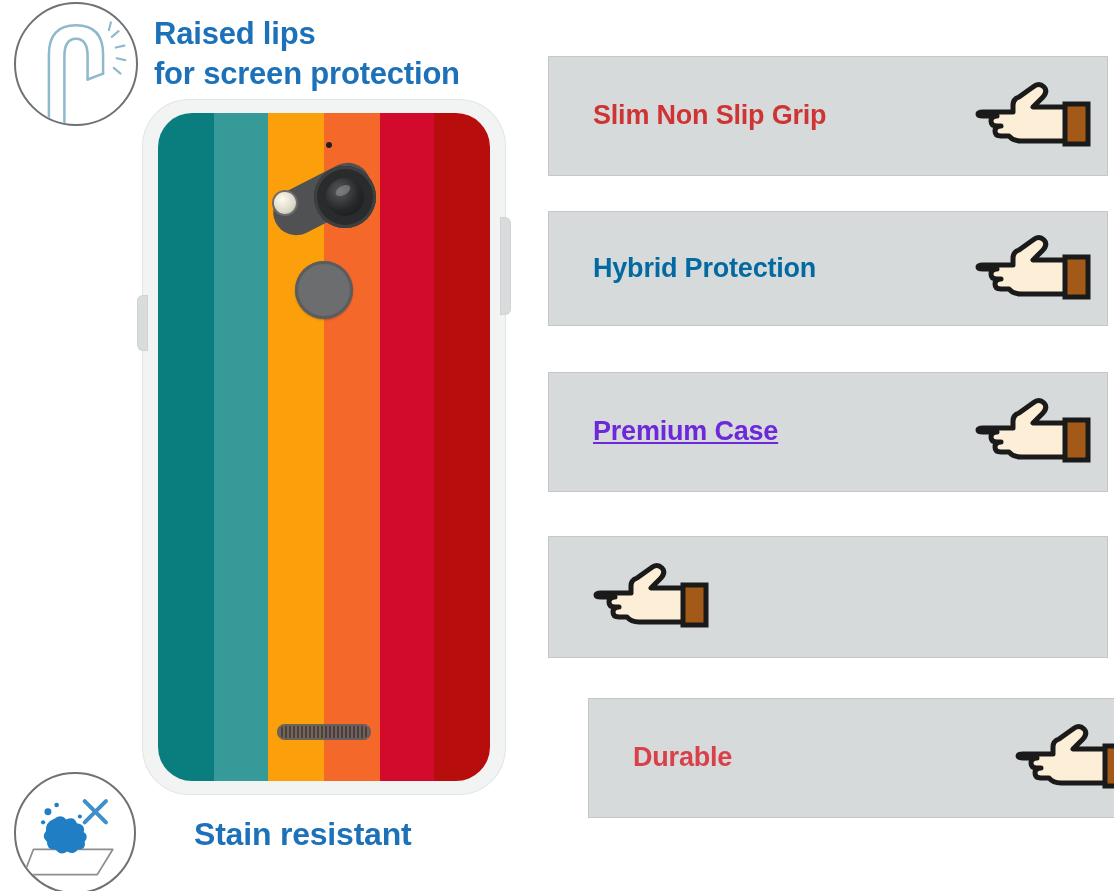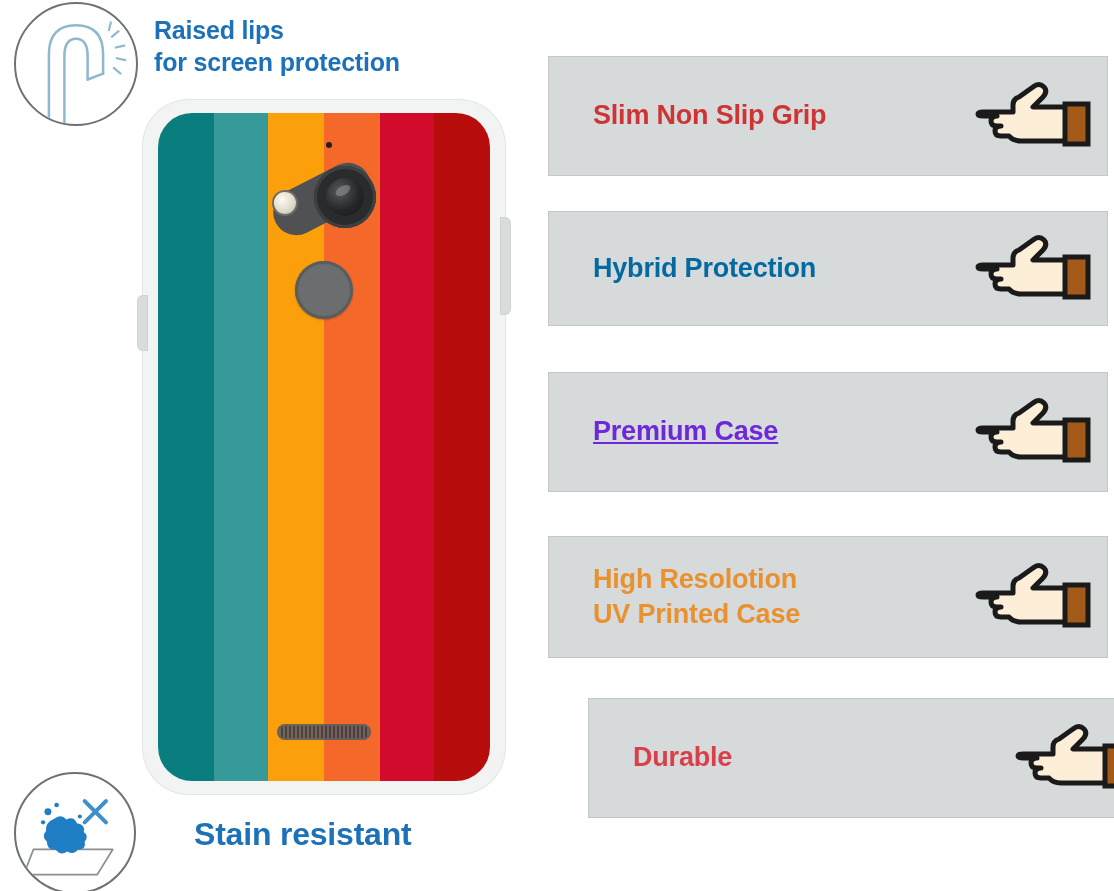--- a/index.html
+++ b/index.html
@@ -40,21 +40,21 @@
   }
   #raised-lips-group .round-badge { left: 6px; top: -4px; }
   .badge-svg { display: block; width: 100%; height: 100%; }
 
   .lips-caption {
     position: absolute;
     left: 146px;
     top: 8px;
     width: 370px;
     color: #1c71b8;
-    font-size: 25px;
+    font-size: 31px;
     font-weight: bold;
     line-height: 1.28;
     letter-spacing: -0.2px;
   }
   .lips-caption .ln { display: block; white-space: nowrap; }
 
   
   #stain-group {
     position: absolute;
     left: 8px;
@@ -351,22 +351,20 @@
     <div class="feature-label" style="color:#6d28d9;text-decoration:underline;">Premium Case</div>
     <div class="hand-icon">
       <svg viewBox="0 0 120 74">
         <path d="M8 33 L38 33 L38 26 Q38 20 44 18 L58 8 Q64 3 69 8 Q73 12 68 18 L58 28 L92 28 L92 62 L46 62 Q38 62 34 57 L26 57 Q20 57 20 52 Q20 47 26 47 L22 47 Q16 47 16 42 Q16 37 22 37 L8 37 Q3 37 3 35 Q3 33 8 33 Z" fill="#fdeed7" stroke="#1a1a1a" stroke-width="5" stroke-linejoin="round" stroke-linecap="round"></path>
         <rect x="90" y="25" width="23" height="40" fill="#a35a18" stroke="#1a1a1a" stroke-width="5"></rect>
       </svg>
     </div>
   </div>
 
   <div class="feature-bar" style="top:480px; height:122px;">
-    <div class="feature-label" style="color:#e8912e;">High Resolotion
-UV Printed Case</div>
     <div class="hand-icon">
       <svg viewBox="0 0 120 74">
         <path d="M8 33 L38 33 L38 26 Q38 20 44 18 L58 8 Q64 3 69 8 Q73 12 68 18 L58 28 L92 28 L92 62 L46 62 Q38 62 34 57 L26 57 Q20 57 20 52 Q20 47 26 47 L22 47 Q16 47 16 42 Q16 37 22 37 L8 37 Q3 37 3 35 Q3 33 8 33 Z" fill="#fdeed7" stroke="#1a1a1a" stroke-width="5" stroke-linejoin="round" stroke-linecap="round"></path>
         <rect x="90" y="25" width="23" height="40" fill="#a35a18" stroke="#1a1a1a" stroke-width="5"></rect>
       </svg>
     </div>
   </div>
 
   <div class="feature-bar" style="top:642px; height:120px;margin-left:40px;">
     <div class="feature-label" style="color:#d9404a;">Durable</div>

